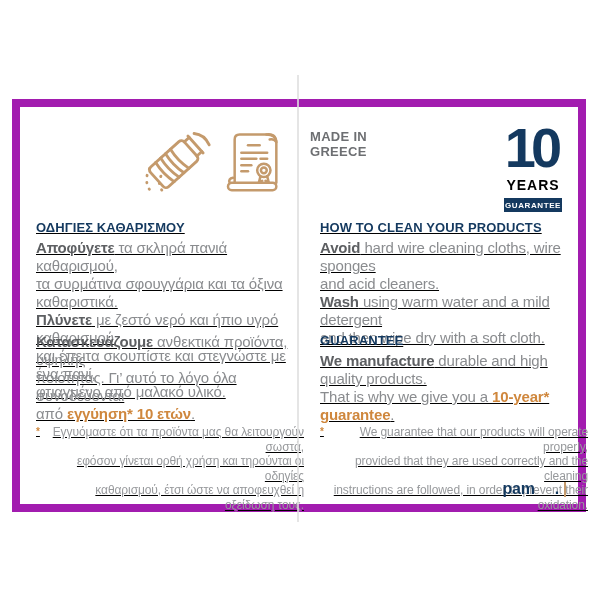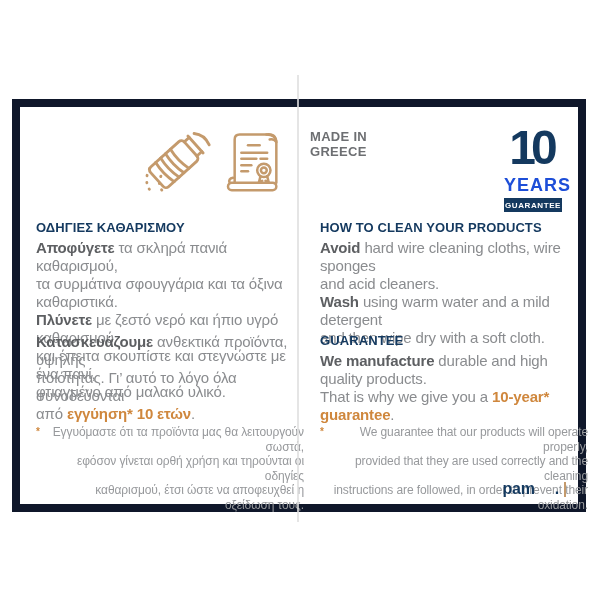--- a/index.html
+++ b/index.html
@@ -17,59 +17,59 @@
     left: 297px; top: 75px;
     width: 2px; height: 447px;
     background: rgba(223,223,223,0.8);
     z-index: 9;
   }
 
   .card {
     position: absolute;
     left: 12px; top: 99px;
     width: 574px; height: 413px;
-    border: 8px solid #0f172a;
+    border: 8px solid #a21caf;
     background: #ffffff;
   }
 
   
   .icons {
     position: absolute; left: 121px; top: 16px;
     display: flex; align-items: flex-end; gap: 10px;
   }
   .made-in {
     position: absolute; left: 290px; top: 22px;
     font-size: 13px; font-weight: 700; letter-spacing: 0.3px;
     line-height: 15px; color: #6d6f72;
     white-space: pre-line;
   }
   .badge {
     position: absolute; left: 484px; top: 14px;
     width: 58px; text-align: center;
   }
   .badge-number {
     display: block;
-    font-size: 48px; font-weight: 800; letter-spacing: -5px;
+    font-size: 56px; font-weight: 800; letter-spacing: -5px;
     line-height: 54px; color: #14395f;
     text-indent: -4px;
   }
   .badge-years {
     display: block;
-    font-size: 18px; font-weight: 700; letter-spacing: 1px;
-    line-height: 19px; color: #1d4ed8; margin-top: 1px;
+    font-size: 14px; font-weight: 700; letter-spacing: 1px;
+    line-height: 19px; color: #000000; margin-top: 1px;
   }
   .badge-strip {
     display: block;
     background: #14395f; color: #ffffff;
     font-size: 8px; font-weight: 700; letter-spacing: 0.6px;
     padding: 3px 0 2px; margin-top: 3px;
   }
 
   
-  .sec { position: absolute; }
+  .sec { position: absolute; text-decoration: underline; }
   #gr-clean { left: 16px;  top: 113px; width: 268px; }
   #gr-guar  { left: 16px;  top: 226px; width: 268px; }
   #gr-note  { left: 16px;  top: 318px; width: 268px; }
   #en-clean { left: 300px; top: 113px; width: 264px; }
   #en-guar  { left: 300px; top: 226px; width: 264px; }
   #en-note  { left: 300px; top: 318px; width: 268px; }
 
   .heading {
     margin: 0 0 4px 0;
     font-size: 13px; font-weight: 700; letter-spacing: 0.1px;

